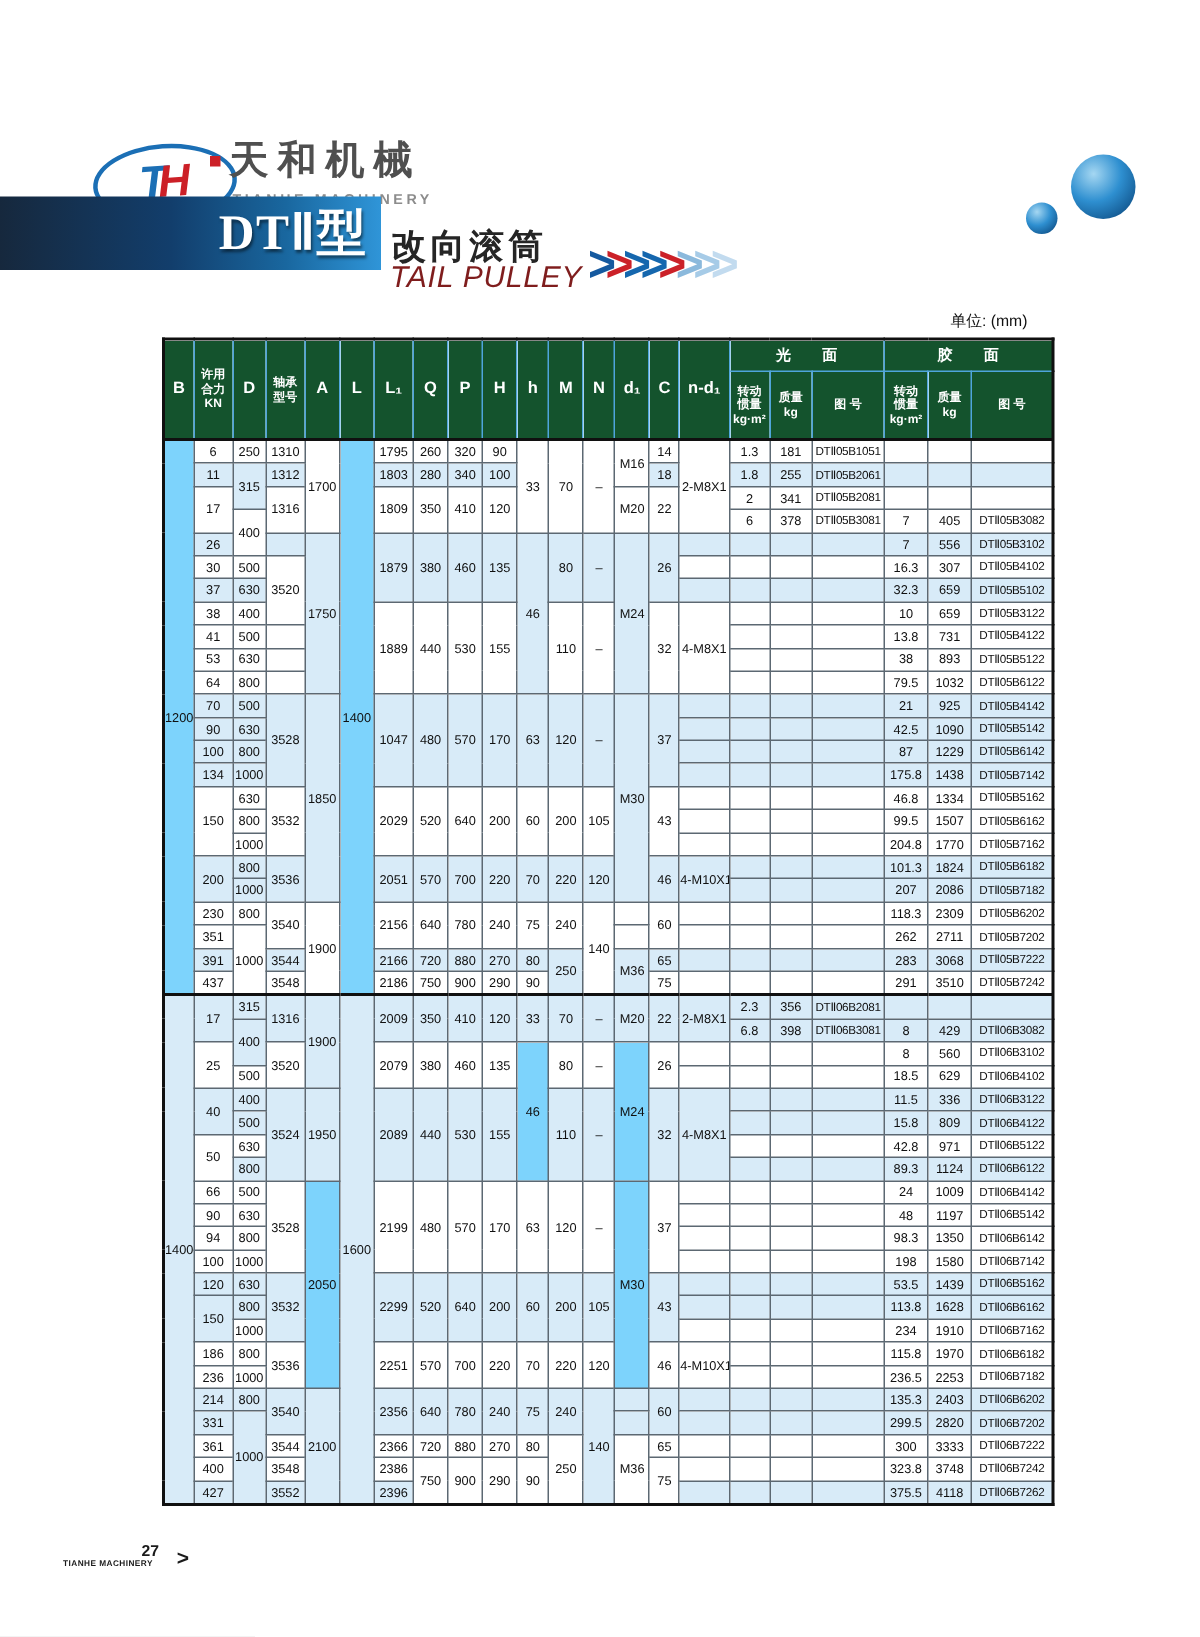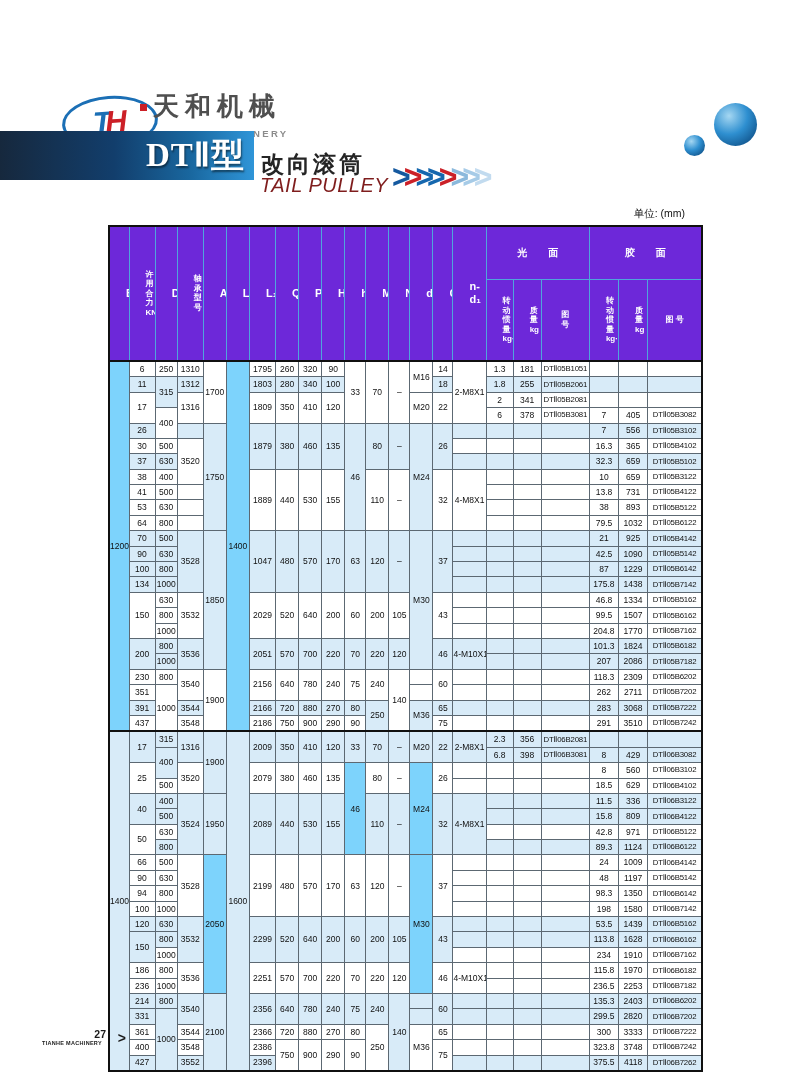--- a/index.html
+++ b/index.html
@@ -32,22 +32,22 @@
   .sphere-lg{left:714px;top:103px;width:43px;height:43px;border-radius:50%;
     background:radial-gradient(circle at 35% 30%,#a5d7f2,#2e8fd0 45%,#0b487e 92%)}
   .sphere-sm{left:684px;top:135px;width:21px;height:21px;border-radius:50%;
     background:radial-gradient(circle at 35% 30%,#a5d7f2,#2e8fd0 45%,#0b487e 92%)}
 
   .unit{right:115px;top:207px;font-size:10.5px;color:#111}
 
   
   .dtable{position:absolute;left:108px;top:225px;border-collapse:collapse;table-layout:fixed;
     width:595px;border:2px solid #101010}
-  .dtable th{background:#6d28d9;color:#fff;border:1px solid #4fa5dc;font-weight:bold;
-    padding:16px;vertical-align:middle;overflow:hidden}
+  .dtable th{background:#14532d;color:#fff;border:1px solid #4fa5dc;font-weight:bold;
+    padding:0;vertical-align:middle;overflow:hidden}
   .dtable th.grp{font-size:10px;letter-spacing:9px;height:20px;text-indent:9px}
   .dtable th .hl{display:block;line-height:1.2;font-size:8px;font-weight:bold}
   .dtable th .hl.b{font-size:11px}
   .dtable thead{border-bottom:2px solid #101010}
   .dtable thead tr:nth-child(2) th{height:44px}
   .dtable td{border:1px solid #5c6872;text-align:center;font-size:8.5px;color:#101010;
     height:14.4px;line-height:1;padding:0;white-space:nowrap;overflow:hidden}
   .dtable tr.sh td{background:#d8ebf8}
   .dtable td.dwg{font-size:7.8px;letter-spacing:-0.2px}
   .dtable td.bigspan{background:#7dd3fc}
@@ -291,21 +291,21 @@
         </tr>
         <tr>
           <td>30</td>
           <td>500</td>
           <td rowspan="3">3520</td>
           <td></td>
           <td></td>
           <td></td>
           <td class="dwg"></td>
           <td>16.3</td>
-          <td>365</td>
+          <td>307</td>
           <td class="dwg">DTⅡ05B4102</td>
         </tr>
         <tr class="sh">
           <td>37</td>
           <td>630</td>
           <td></td>
           <td></td>
           <td></td>
           <td class="dwg"></td>
           <td>32.3</td>

